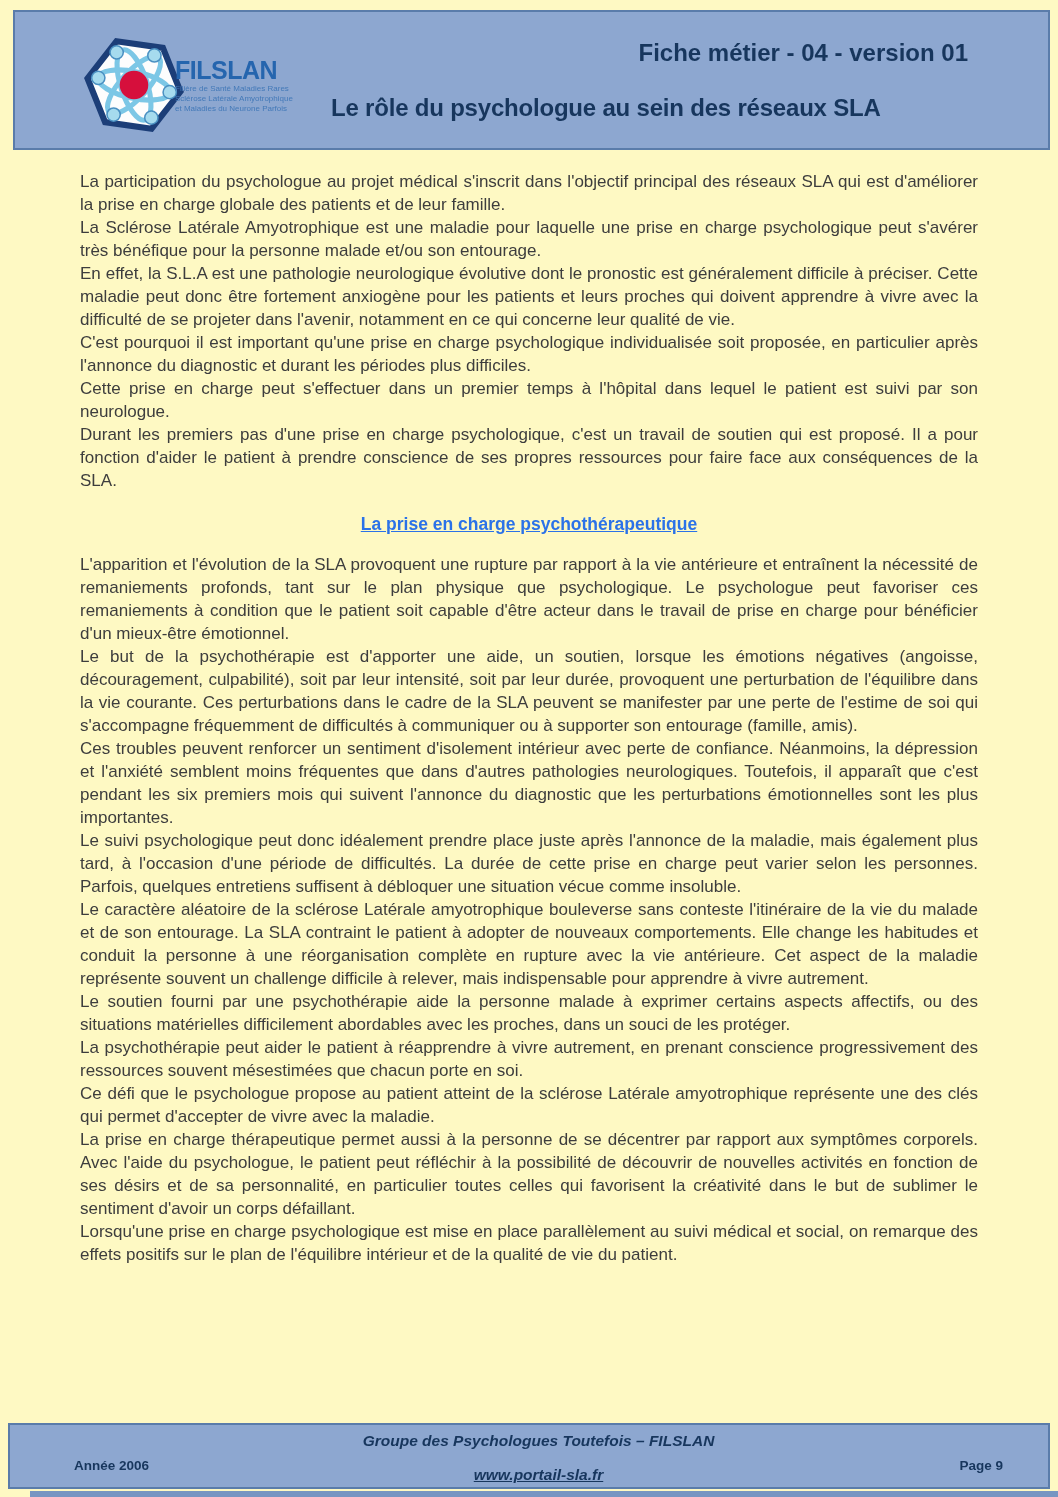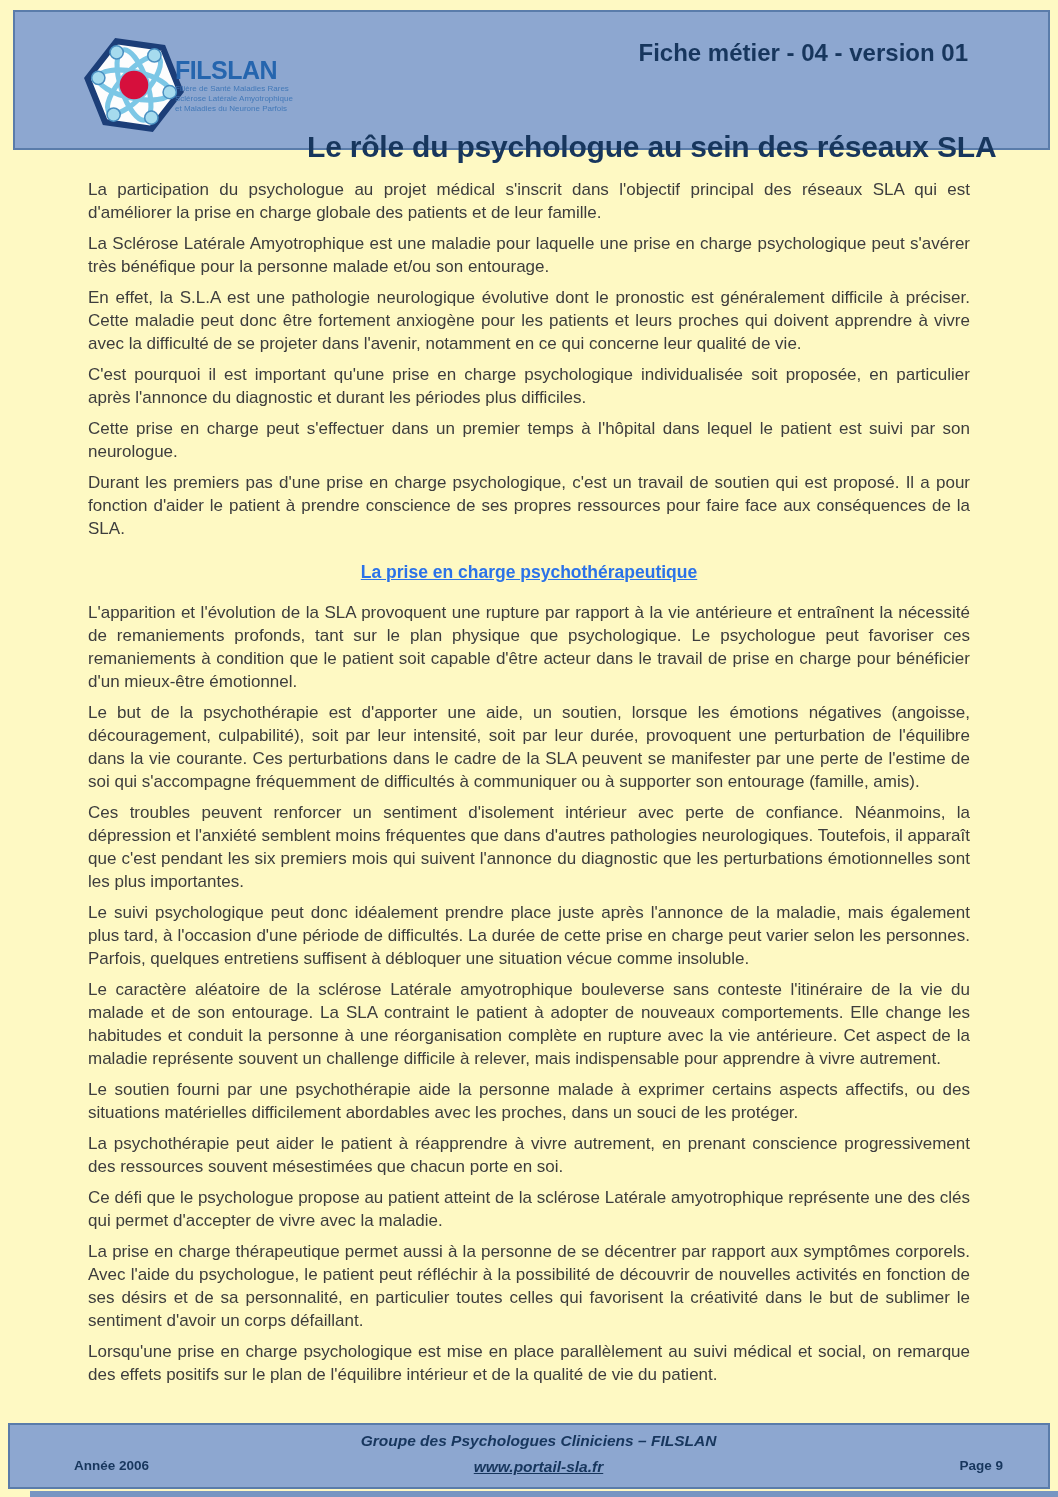--- a/index.html
+++ b/index.html
@@ -32,47 +32,47 @@
   .logo-name{
     font-size:25px;font-weight:bold;color:var(--logo-blue,#2565ae);
     letter-spacing:-0.5px;line-height:28px;
   }
   .logo-tagline{font-size:8px;line-height:10px;color:#4379b8;}
   .fiche-label{
     position:absolute;top:27px;right:80px;font-size:24px;font-weight:bold;
     color:var(--navy,#17365d);
   }
   .doc-title{
-    position:absolute;left:292px;top:82px;font-size:30px;font-weight:bold;
-    color:var(--navy,#17365d);letter-spacing:-0.2px;white-space:nowrap;margin-top:36px;
+    position:absolute;left:316px;top:82px;font-size:24px;font-weight:bold;
+    color:var(--navy,#17365d);letter-spacing:-0.2px;white-space:nowrap;
   }
   
   .doc-body{
     position:absolute;left:80px;top:170px;width:898px;
     font-size:17px;line-height:23px;color:var(--body-text,#3d3d3d);
     text-align:justify;
   }
-  .para{margin:8px;}
+  .para{margin:0;}
   .section-heading{
     margin:21px 0 17px 0;font-size:17.5px;font-weight:bold;
     color:var(--heading-blue,#2b72e8);text-align:center;
   }
   .section-heading span{text-decoration:underline;}
   
   .footer-box{
     position:absolute;left:8px;top:1423px;width:1038px;height:62px;
     background:var(--header-bg,#8da7d0);border:2px solid var(--box-border,#5a7caa);
     display:flex;color:var(--navy,#17365d);
   }
   .footer-left{align-self:flex-end;padding:0 0 14px 64px;width:180px;
     font-size:13.5px;font-weight:bold;}
   .footer-center{flex:1;text-align:center;padding-top:7px;}
   .footer-group{font-size:15.5px;font-weight:bold;font-style:italic;}
   .footer-link{
-    display:inline-block;margin-top:8px;font-size:15.5px;font-weight:bold;
+    display:inline-block;margin-top:16px;font-size:15.5px;font-weight:bold;
     font-style:italic;text-decoration:underline;color:var(--navy,#17365d);
     cursor:pointer;
   }
   .footer-right{align-self:flex-end;padding:0 45px 14px 0;width:180px;
     text-align:right;font-size:13.5px;font-weight:bold;}
   .bottom-strip{
     position:absolute;left:30px;right:0;top:1491px;height:6px;
     background:var(--bottom-strip,#7795c2);
   }
 </style>
@@ -133,21 +133,21 @@
     <p class="para">Le soutien fourni par une psychothérapie aide la personne malade à exprimer certains aspects affectifs, ou des situations matérielles difficilement abordables avec les proches, dans un souci de les protéger.</p>
     <p class="para">La psychothérapie peut aider le patient à réapprendre à vivre autrement, en prenant conscience progressivement des ressources souvent mésestimées que chacun porte en soi.</p>
     <p class="para">Ce défi que le psychologue propose au patient atteint de la sclérose Latérale amyotrophique représente une des clés qui permet d'accepter de vivre avec la maladie.</p>
     <p class="para">La prise en charge thérapeutique permet aussi à la personne de se décentrer par rapport aux symptômes corporels. Avec l'aide du psychologue, le patient peut réfléchir à la possibilité de découvrir de nouvelles activités en fonction de ses désirs et de sa personnalité, en particulier toutes celles qui favorisent la créativité dans le but de sublimer le sentiment d'avoir un corps défaillant.</p>
     <p class="para">Lorsqu'une prise en charge psychologique est mise en place parallèlement au suivi médical et social, on remarque des effets positifs sur le plan de l'équilibre intérieur et de la qualité de vie du patient.</p>
   </div>
 
   <div class="footer-box">
     <div class="footer-left">Année 2006</div>
     <div class="footer-center">
-      <div class="footer-group">Groupe des Psychologues Cliniciens – FILSLAN</div>
+      <div class="footer-group">Groupe des Psychologues Toutefois – FILSLAN</div>
       <a class="footer-link">www.portail-sla.fr</a>
     </div>
     <div class="footer-right">Page 9</div>
   </div>
 
   <div class="bottom-strip"></div>
 
 </div>
 
 </body></html>

